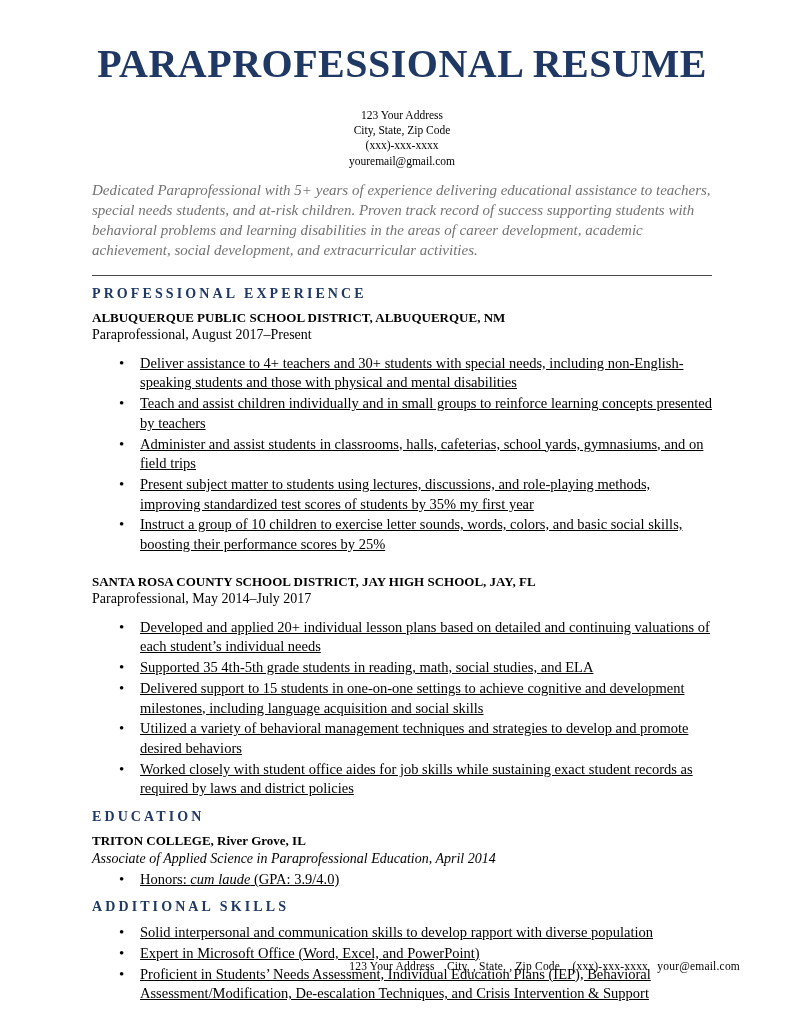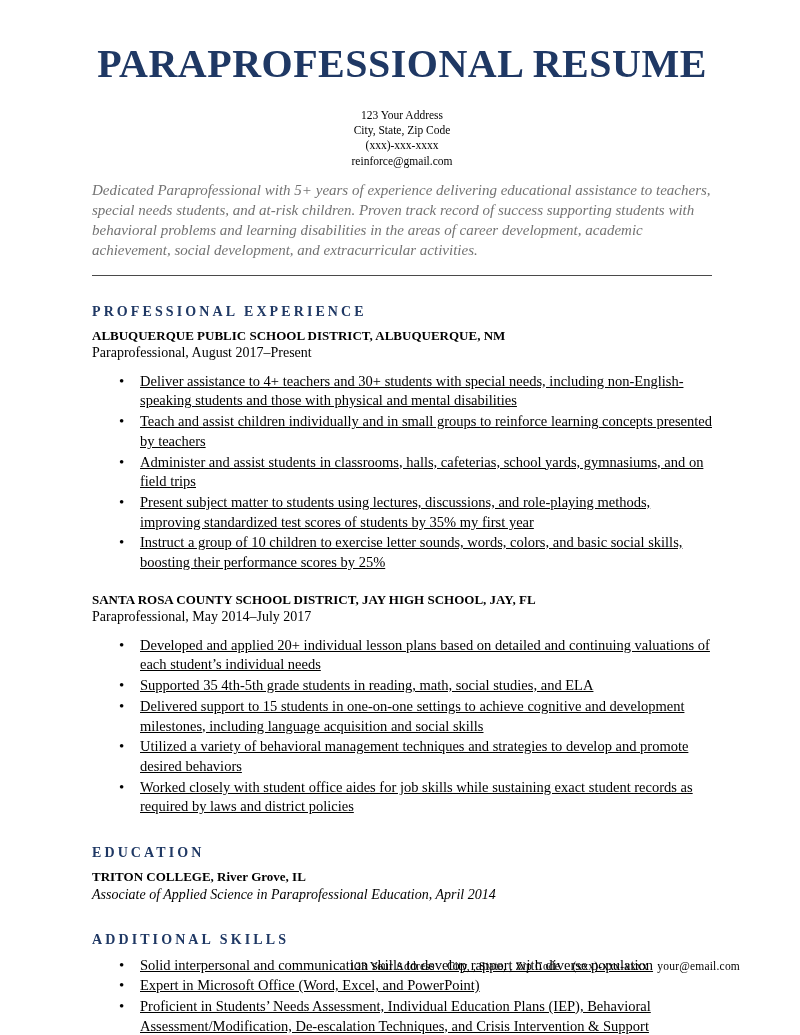--- a/index.html
+++ b/index.html
@@ -62,21 +62,21 @@
 
   .divider {
     border: none;
     border-top: 1.4px solid #4a4a4a;
     margin: 13px 0 0 0;
     width: 100%;
     height: 0;
   }
 
   
-  .section { margin-top: 28px; }
+  .section { margin-top: 10px; }
   .section-title {
     color: #1F3864;
     font-weight: bold;
     font-size: 14px;
     letter-spacing: 3.1px;
     margin: 0 0 7px 0;
     line-height: 1.2;
     text-transform: uppercase;
   }
 
@@ -137,21 +137,21 @@
 
 <div class="page">
   <div class="content">
 
     <h1 class="resume-title">PARAPROFESSIONAL RESUME</h1>
 
     <div class="contact-block">
       <span class="contact-line">123 Your Address</span>
       <span class="contact-line">City, State, Zip Code</span>
       <span class="contact-line">(xxx)-xxx-xxxx</span>
-      <span class="contact-line">reinforce@gmail.com</span>
+      <span class="contact-line">youremail@gmail.com</span>
     </div>
 
     <p class="summary">Dedicated Paraprofessional with 5+ years of experience delivering educational assistance to teachers, special needs students, and at-risk children. Proven track record of success supporting students with behavioral problems and learning disabilities in the areas of career development, academic achievement, social development, and extracurricular activities.</p>
 
     <hr class="divider">
 
     <div class="section">
       <h2 class="section-title">PROFESSIONAL EXPERIENCE</h2>
 
       <div class="entry">
@@ -176,20 +176,23 @@
           <li>Utilized a variety of behavioral management techniques and strategies to develop and promote desired behaviors</li>
           <li>Worked closely with student office aides for job skills while sustaining exact student records as required by laws and district policies</li>
         </ul>
       </div>
     </div>
 
     <div class="section">
       <h2 class="section-title">EDUCATION</h2>
       <p class="entry-org">TRITON COLLEGE, River Grove, IL</p>
       <p class="entry-sub italic">Associate of Applied Science in Paraprofessional Education, April 2014</p>
+      <ul class="bullets tight">
+        <li><span>Honors: </span><span class="it">cum laude</span><span> (GPA: 3.9/4.0)</span></li>
+      </ul>
     </div>
 
     <div class="section">
       <h2 class="section-title">ADDITIONAL SKILLS</h2>
       <ul class="bullets tight">
         <li>Solid interpersonal and communication skills to develop rapport with diverse population</li>
         <li>Expert in Microsoft Office (Word, Excel, and PowerPoint)</li>
         <li>Proficient in Students’ Needs Assessment, Individual Education Plans (IEP), Behavioral Assessment/Modification, De-escalation Techniques, and Crisis Intervention &amp; Support</li>
       </ul>
     </div>

